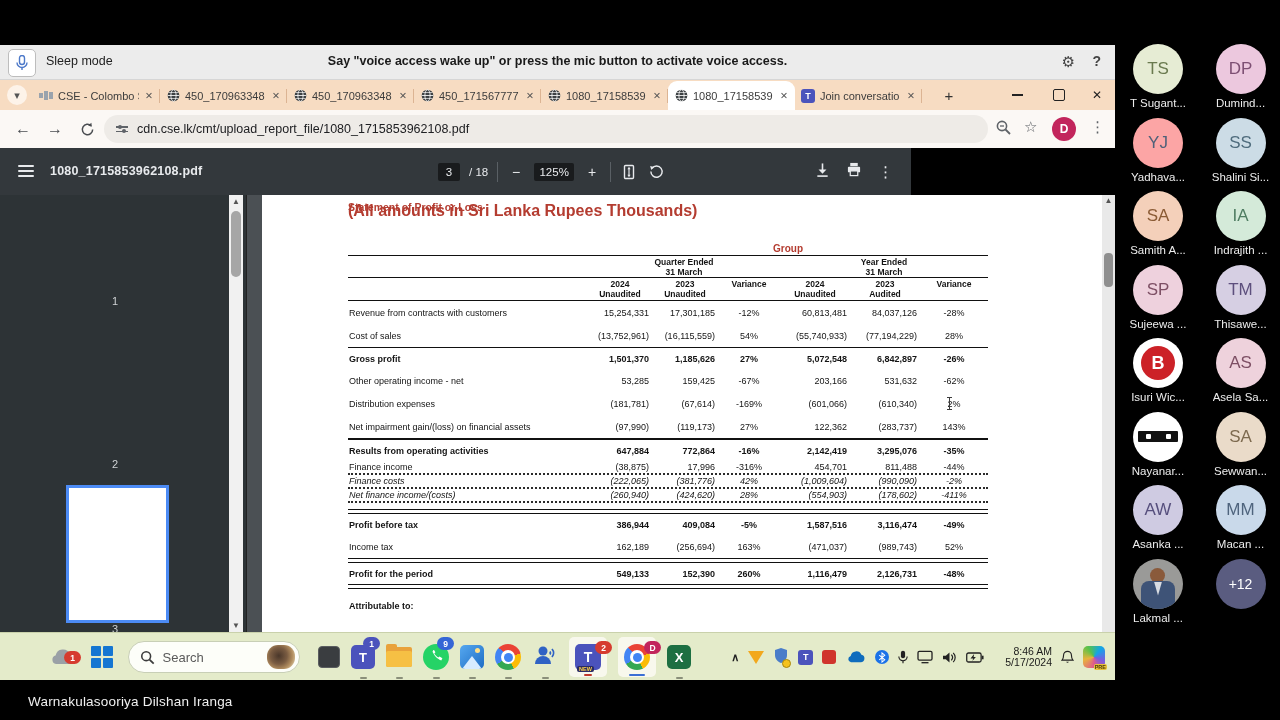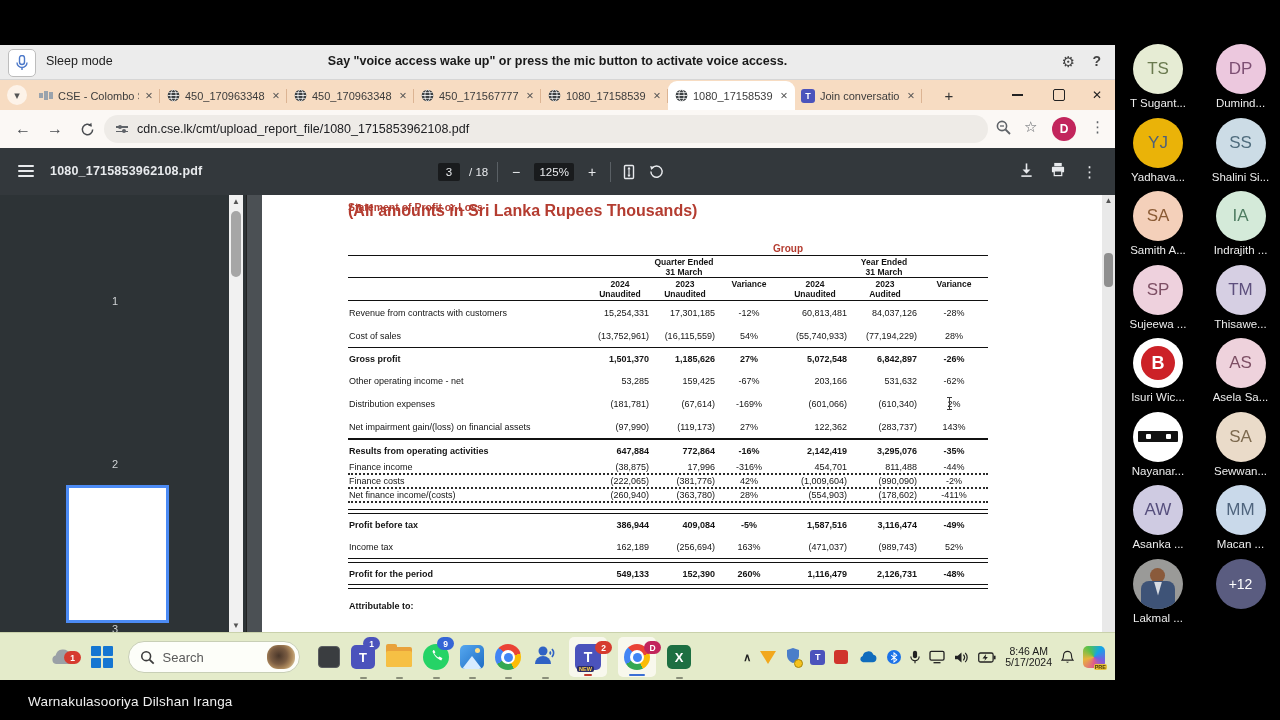--- a/index.html
+++ b/index.html
@@ -45,21 +45,21 @@
   #site-tune i{width:12px;height:1.5px;background:#5f6368;position:relative;}
   #site-tune i::after{content:"";position:absolute;top:-1.2px;width:4px;height:4px;border-radius:50%;background:#5f6368;}
   #site-tune i:first-child::after{left:2px;}#site-tune i:last-child::after{right:2px;}
   #url-text{font-size:12.5px;color:#202124;}
   #zoom-glass{position:absolute;left:995px;top:9px;}
   #star-btn{position:absolute;left:1024px;top:8px;font-size:15px;color:#5f6368;}
   #profile-avatar{position:absolute;left:1052px;top:7px;width:24px;height:24px;border-radius:50%;background:#c2255c;color:#fff;font-size:12px;font-weight:bold;display:flex;align-items:center;justify-content:center;}
   #addr-kebab{position:absolute;left:1090px;top:8px;font-size:15px;color:#5f6368;}
 
   
-  #pdftoolbar{position:absolute;left:0;top:148px;width:1115px;height:47px;background:#33383c;color:#e8eaed;}
+  #pdftoolbar{position:absolute;left:0;top:148px;width:911px;height:47px;background:#33383c;color:#e8eaed;}
   #pdf-menu{position:absolute;left:18px;top:17px;display:flex;flex-direction:column;gap:3px;}
   #pdf-menu i{width:16px;height:2px;background:#e8eaed;border-radius:1px;}
   #pdf-filename{position:absolute;left:50px;top:16px;font-size:12.5px;font-weight:bold;letter-spacing:.2px;}
   #pdf-center{position:absolute;left:438px;top:0;height:47px;display:flex;align-items:center;gap:9px;font-size:11.5px;}
   .darkbox{background:#191b1d;border-radius:2px;height:18px;display:flex;align-items:center;justify-content:center;}
   #page-num{width:22px;}
   #zoom-val{width:40px;}
   .tooldiv{width:1px;height:20px;background:#5a6065;}
   .toolbtn{display:flex;align-items:center;justify-content:center;width:18px;height:18px;font-size:14px;}
   #pdf-right{position:absolute;right:18px;top:0;height:47px;display:flex;align-items:center;gap:16px;}
@@ -91,21 +91,21 @@
   .grow{display:grid;grid-template-columns:240px 192px 208px;}
   .grow .gc{text-align:center;font-weight:bold;font-size:8.5px;line-height:10px;padding-top:1px;}
   .hrow{display:grid;grid-template-columns:240px 64px 66px 62px 70px 70px 68px;padding:2px 0 1px;}
   .hrow .hc{text-align:center;font-weight:bold;font-size:8.5px;line-height:9.5px;}
   .drow{display:grid;grid-template-columns:240px 64px 66px 62px 70px 70px 68px;align-items:center;min-height:23px;}
   .drow.sm{min-height:12px;}
   .drow.b{font-weight:bold;min-height:21px;}
   .drow .lbl{padding-left:1px;}
   .drow .num{text-align:right;padding-right:3px;}
   .drow .cvar{text-align:center;}
-  .dash-t{border-top:2px dotted #2b2b2b;}
+  .dash-t{border-top:2px dotted #2b2b2b;font-style:italic;}
   .dash-b{border-bottom:2px dotted #2b2b2b;}.gap6{height:6px;}.mt6{margin-top:6px;}
   #ibeam{position:absolute;left:601px;top:196px;width:1px;height:13px;background:#3c3c3c;}
   #ibeam::before,#ibeam::after{content:"";position:absolute;left:-2px;width:5px;height:1px;background:#3c3c3c;}
   #ibeam::before{top:0;}#ibeam::after{bottom:0;}
 
   
   #taskbar{position:absolute;left:0;top:632px;width:1115px;height:48px;background:#e4ebca;border-top:1px solid #c9d1ab;box-sizing:border-box;}
   #tb-left{position:absolute;left:48px;top:0;height:48px;display:flex;align-items:center;gap:15px;}
   #tb-apps{position:absolute;left:318px;top:0;height:48px;display:flex;align-items:center;gap:11px;}
   #tb-tray{position:absolute;right:10px;top:0;height:48px;display:flex;align-items:center;gap:9px;}
@@ -119,21 +119,21 @@
   .startgrid{display:grid;grid-template-columns:10px 10px;grid-template-rows:10px 10px;gap:1.5px;}
   .startgrid i{background:#1576d2;border-radius:1px;}
   .chrome-ball{width:26px;height:26px;border-radius:50%;background:conic-gradient(from -45deg,#ea4335 0 33%,#fbbc05 33% 55%,#34a853 55% 78%,#4285f4 78% 100%);position:relative;}
   .chrome-ball::before{content:"";position:absolute;left:6px;top:6px;width:14px;height:14px;border-radius:50%;background:#fff;}
   .chrome-ball::after{content:"";position:absolute;left:8.5px;top:8.5px;width:9px;height:9px;border-radius:50%;background:#4285f4;}
   .sqicon{border-radius:5px;display:flex;align-items:center;justify-content:center;color:#fff;font-weight:bold;}
   .folder{position:relative;width:26px;height:20px;}
   .folder .fb{position:absolute;left:0;top:0;width:26px;height:20px;background:#e9a23b;border-radius:2px;}
   .folder .fb::before{content:"";position:absolute;left:0;top:-3px;width:11px;height:5px;background:#e9a23b;border-radius:2px 2px 0 0;}
   .folder .ff{position:absolute;left:0;top:4px;width:26px;height:16px;background:#f6c044;border-radius:2px;}
-  .clockblk{text-align:center;font-size:10.5px;line-height:11.5px;color:#1a1a1a;}
+  .clockblk{text-align:right;font-size:10.5px;line-height:11.5px;color:#1a1a1a;margin-left:12px;}
   .tri-gold{width:0;height:0;border-left:8px solid transparent;border-right:8px solid transparent;border-top:13px solid #f2a81d;}
   .pre-icon{width:22px;height:22px;border-radius:5px;background:conic-gradient(from 40deg,#12a5e8,#7b5ce0,#e05c8a,#e8b33c,#58c24a,#12a5e8);position:relative;}
   .pre-icon span{position:absolute;right:-2px;bottom:-2px;background:#e8c23c;color:#4a3a08;font-size:5.5px;font-weight:bold;border-radius:2px;padding:0 1px;}
 
   
   #participants{position:absolute;left:1115px;top:44px;width:165px;height:676px;display:grid;grid-template-columns:86px 79px;grid-auto-rows:73.5px;justify-items:center;}
   .ptile{display:flex;flex-direction:column;align-items:center;width:80px;}
   .pcircle{width:50px;height:50px;border-radius:50%;display:flex;align-items:center;justify-content:center;position:relative;overflow:hidden;flex:none;}
   .pinit{font-size:17px;font-weight:500;}
   .pname{margin-top:3px;font-size:11.5px;color:#ededed;white-space:nowrap;overflow:hidden;max-width:80px;text-align:center;}
@@ -479,21 +479,21 @@
               <div class="num">(222,065)</div>
               <div class="num">(381,776)</div>
               <div class="cvar">42%</div>
               <div class="num">(1,009,604)</div>
               <div class="num">(990,090)</div>
               <div class="cvar">-2%</div>
             </div>
             <div class="drow sm dash-t dash-b">
               <div class="lbl">Net finance income/(costs)</div>
               <div class="num">(260,940)</div>
-              <div class="num">(363,780)</div>
+              <div class="num">(424,620)</div>
               <div class="cvar">28%</div>
               <div class="num">(554,903)</div>
               <div class="num">(178,602)</div>
               <div class="cvar">-411%</div>
             </div>
             <div class="rl-dbl mt6"></div>
             <div class="drow b">
               <div class="lbl">Profit before tax</div>
               <div class="num">386,944</div>
               <div class="num">409,084</div>
@@ -729,21 +729,21 @@
       </div>
       <div class="pname">T Sugant...</div>
     </div>
     <div class="ptile">
       <div class="pcircle" style="background: rgb(236, 200, 222);">
         <span class="pinit" style="color: rgb(125, 79, 115);">DP</span>
       </div>
       <div class="pname">Dumind...</div>
     </div>
     <div class="ptile">
-      <div class="pcircle" style="background: #eab308;">
+      <div class="pcircle" style="background: #fca5a5;">
         <span class="pinit" style="color: rgb(79, 97, 121);">YJ</span>
       </div>
       <div class="pname">Yadhava...</div>
     </div>
     <div class="ptile">
       <div class="pcircle" style="background: rgb(204, 220, 230);">
         <span class="pinit" style="color: rgb(79, 108, 125);">SS</span>
       </div>
       <div class="pname">Shalini Si...</div>
     </div>

